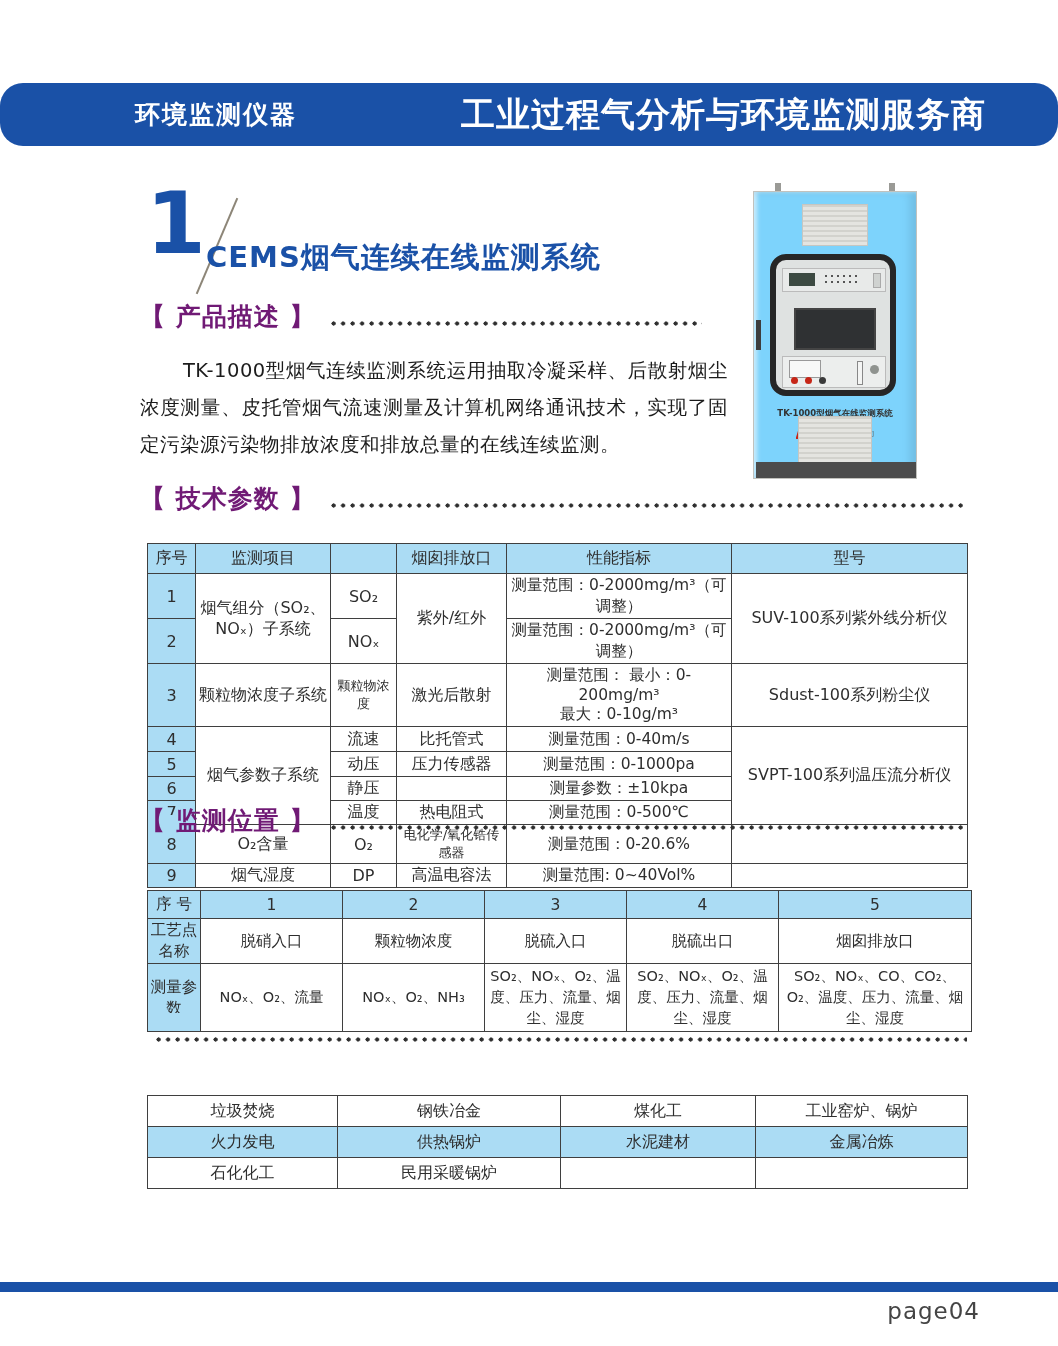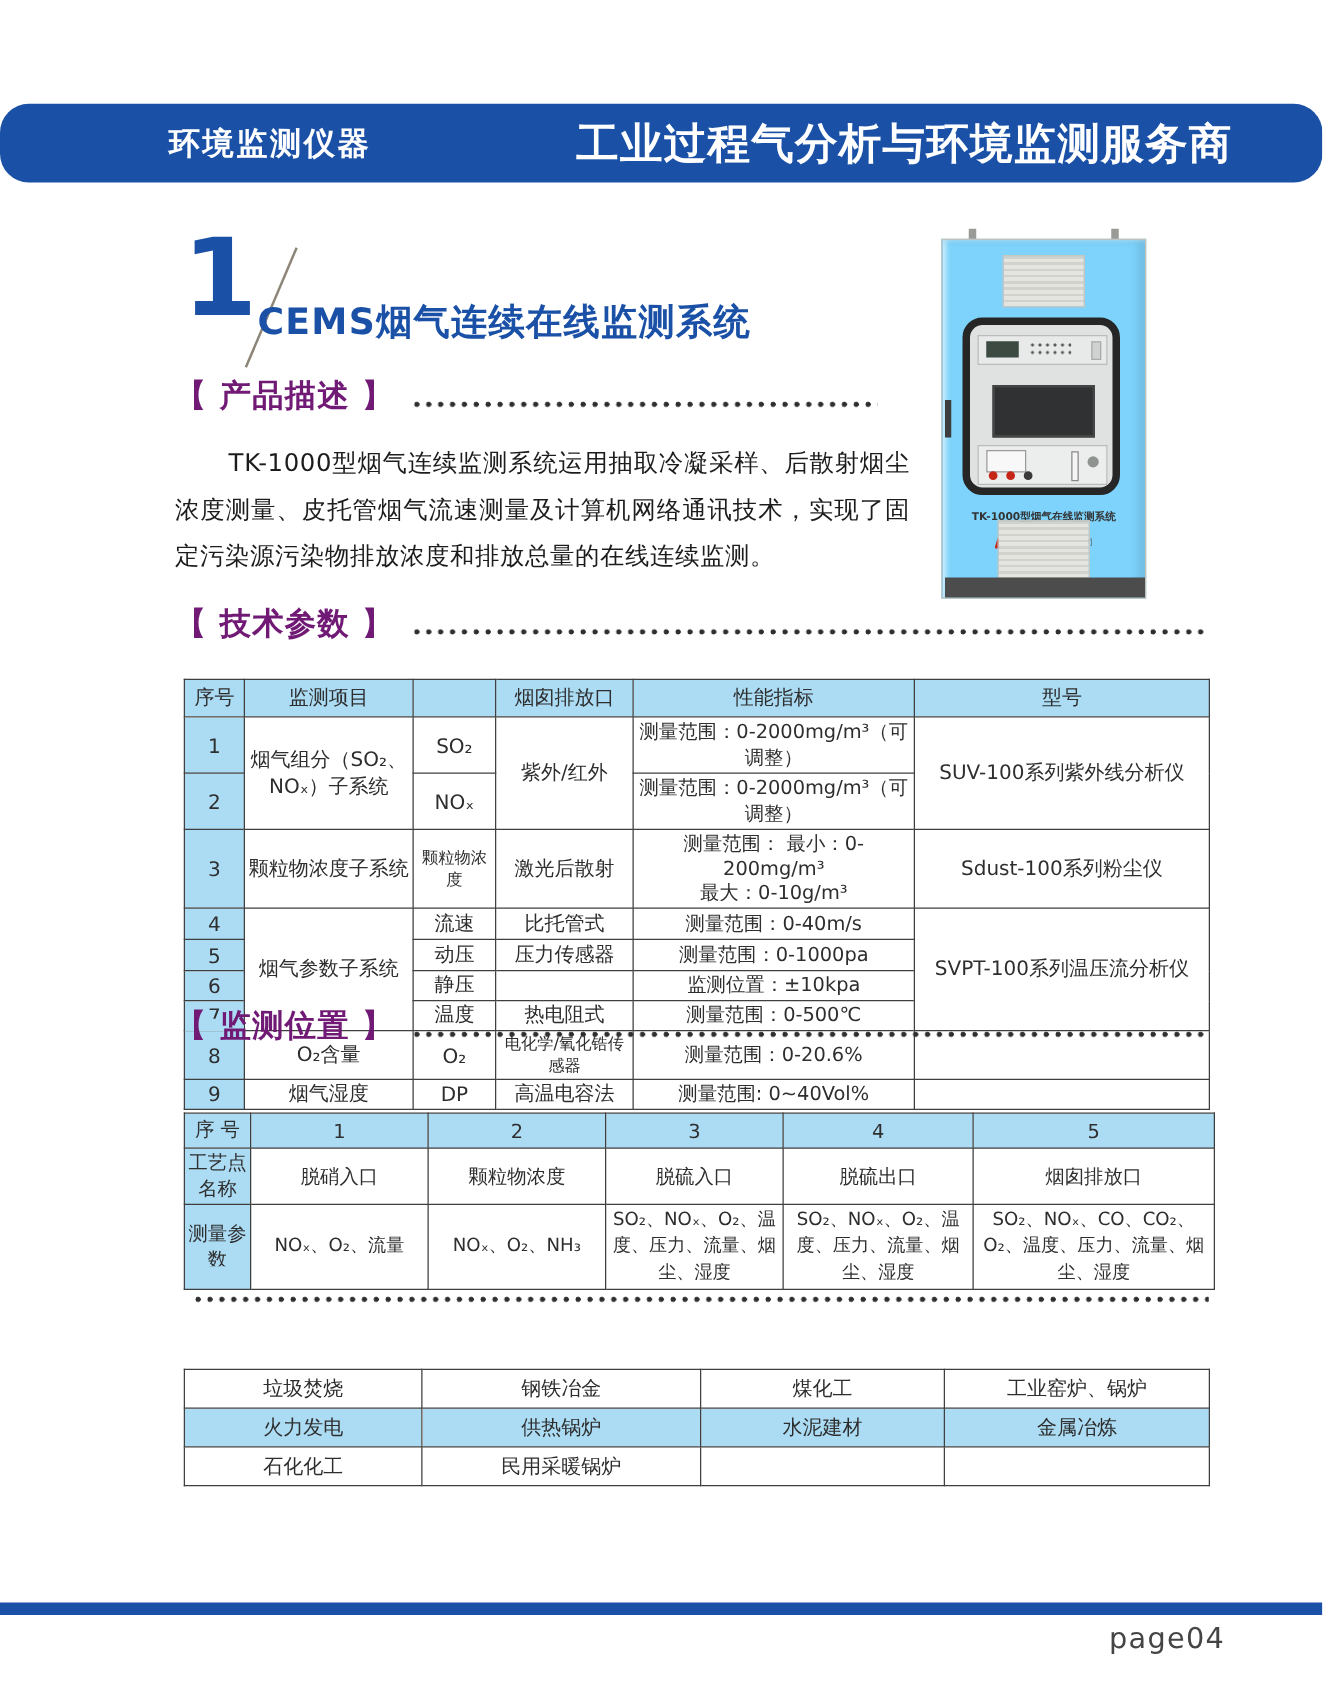--- a/index.html
+++ b/index.html
@@ -204,21 +204,21 @@
     <tr style="height:25px">
       <td class="hdr">5</td>
       <td>动压</td>
       <td>压力传感器</td>
       <td class="perf">测量范围：0-1000pa</td>
     </tr>
     <tr style="height:23px">
       <td class="hdr">6</td>
       <td>静压</td>
       <td></td>
-      <td class="perf">监测位置：±10kpa</td>
+      <td class="perf">测量参数：±10kpa</td>
     </tr>
     <tr style="height:23px">
       <td class="hdr">7</td>
       <td>温度</td>
       <td>热电阻式</td>
       <td class="perf">测量范围：0-500℃</td>
     </tr>
     <tr style="height:23px">
       <td class="hdr">8</td>
       <td>O₂含量</td>

